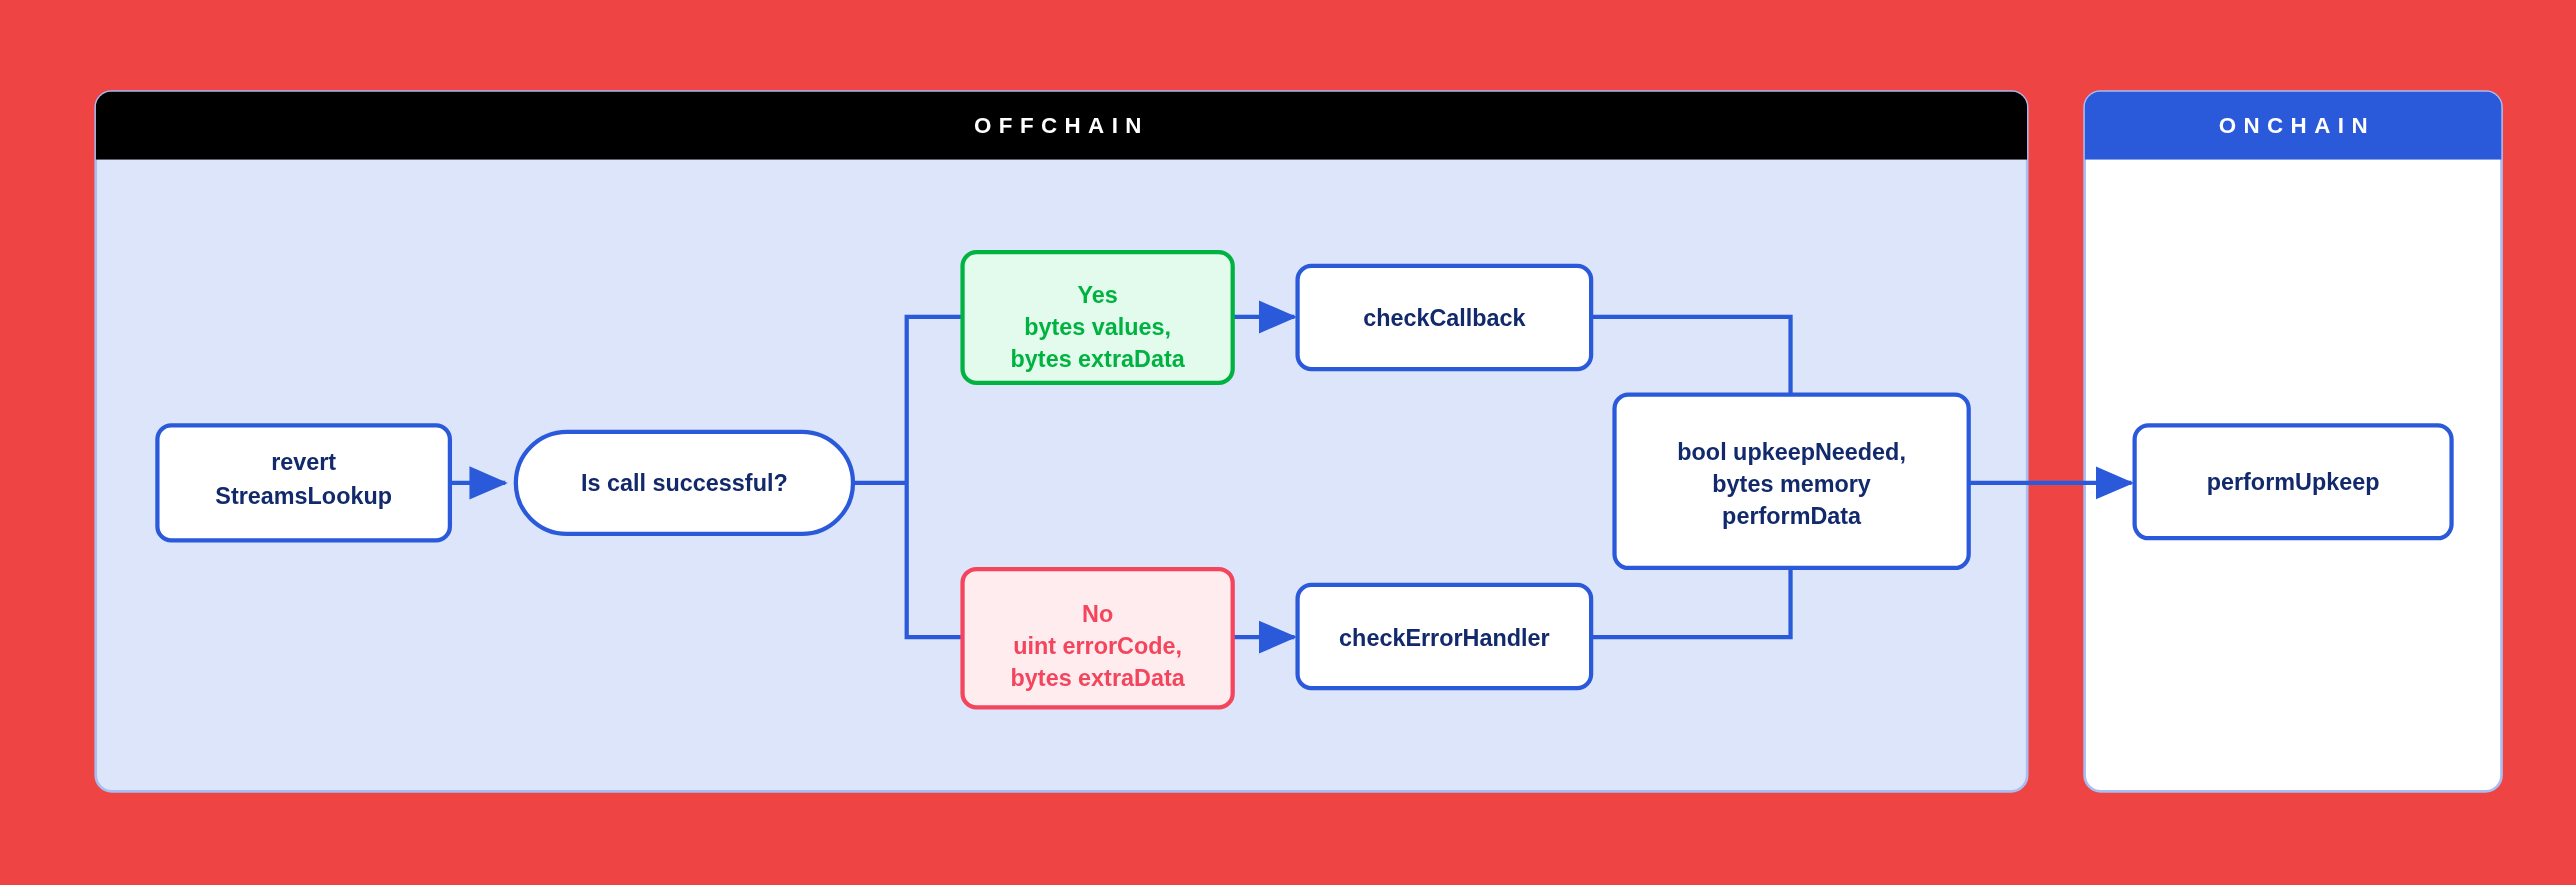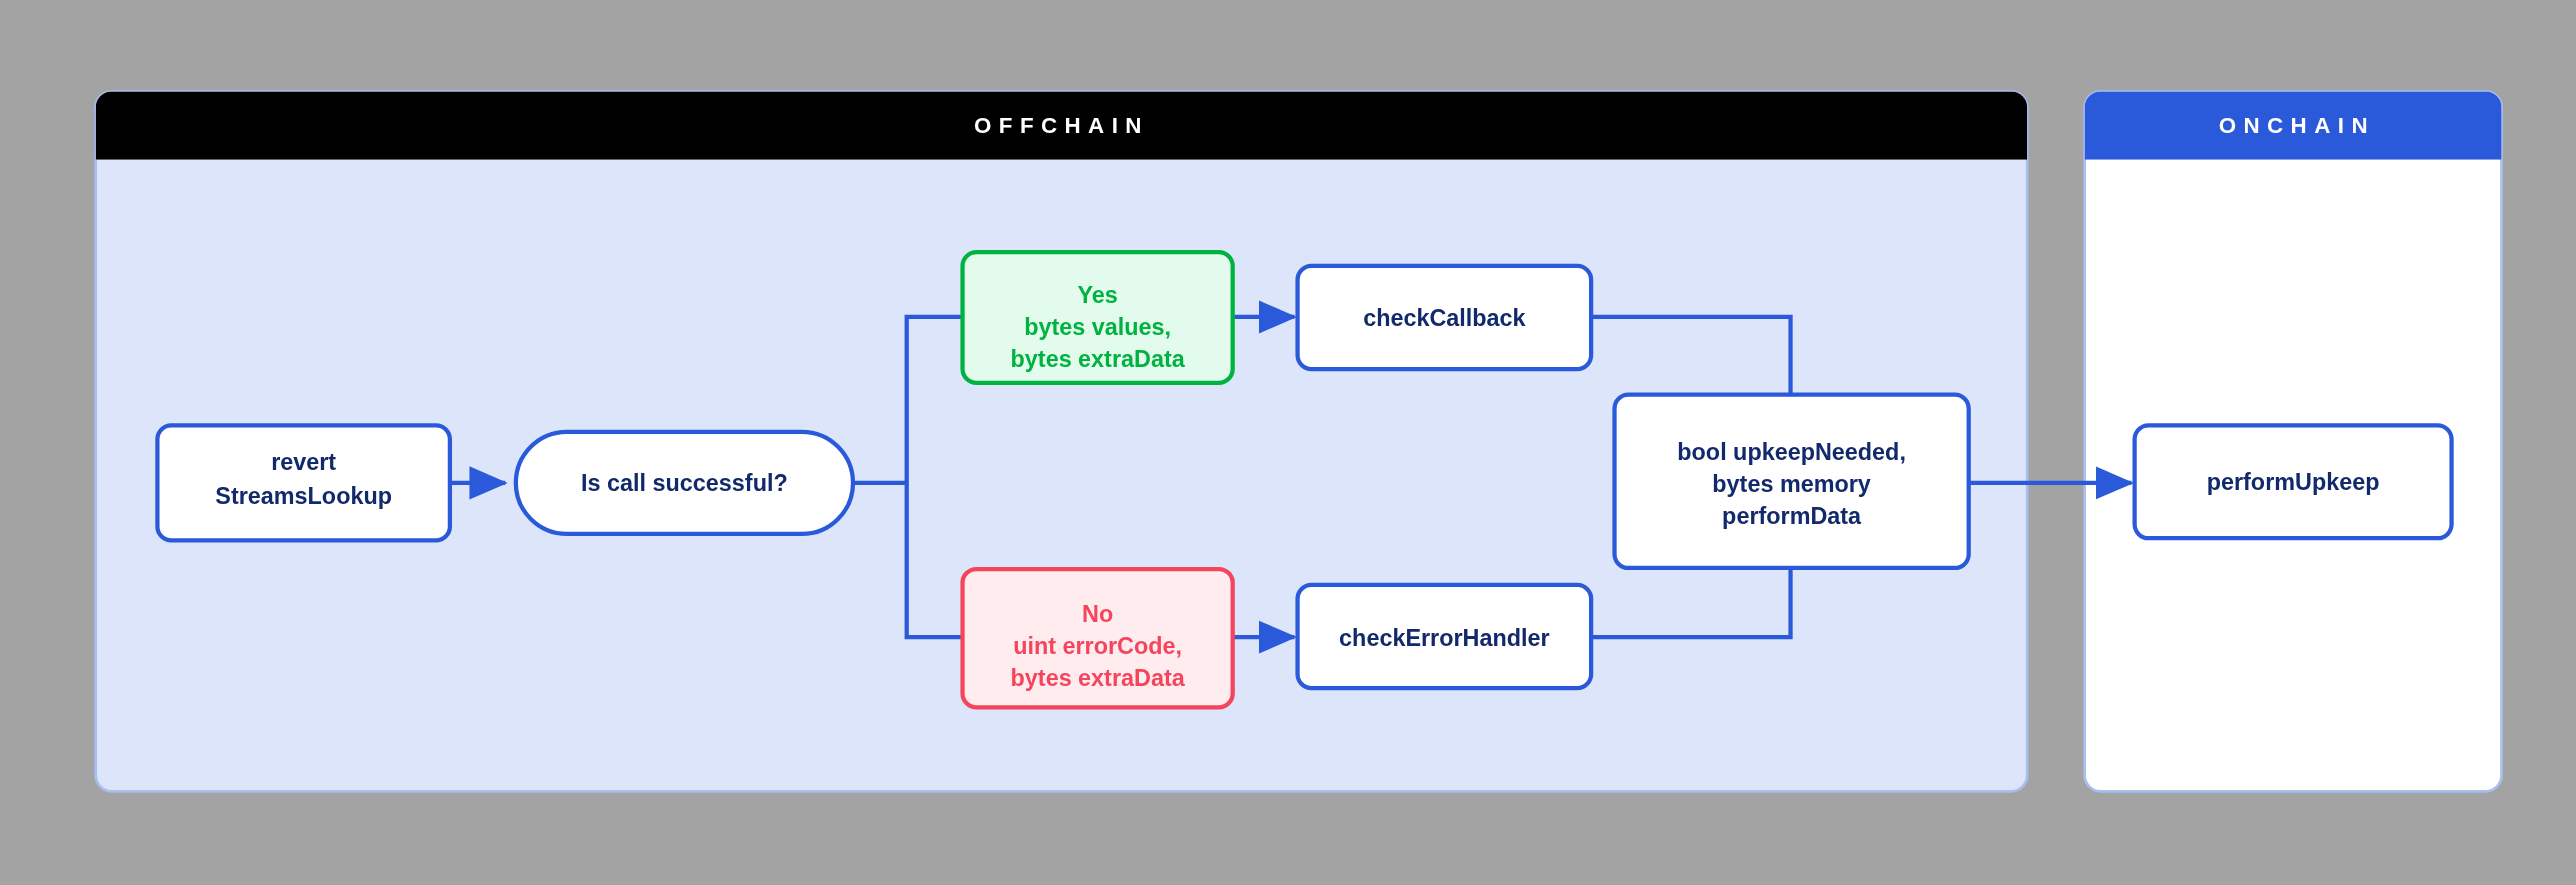--- a/index.html
+++ b/index.html
@@ -10,21 +10,21 @@
   body {
     width: 2576px;
     height: 886px;
     font-family: "Liberation Sans", sans-serif;
     overflow: hidden;
   }
   #diagram-root {
     position: relative;
     width: 2576px;
     height: 886px;
-    background: #a3a3a3;
+    background: #ef4444;
   }
   svg.canvas {
     position: absolute;
     inset: 0;
     width: 2576px;
     height: 886px;
     display: block;
   }
   .panel-title {
     font-weight: 700;

